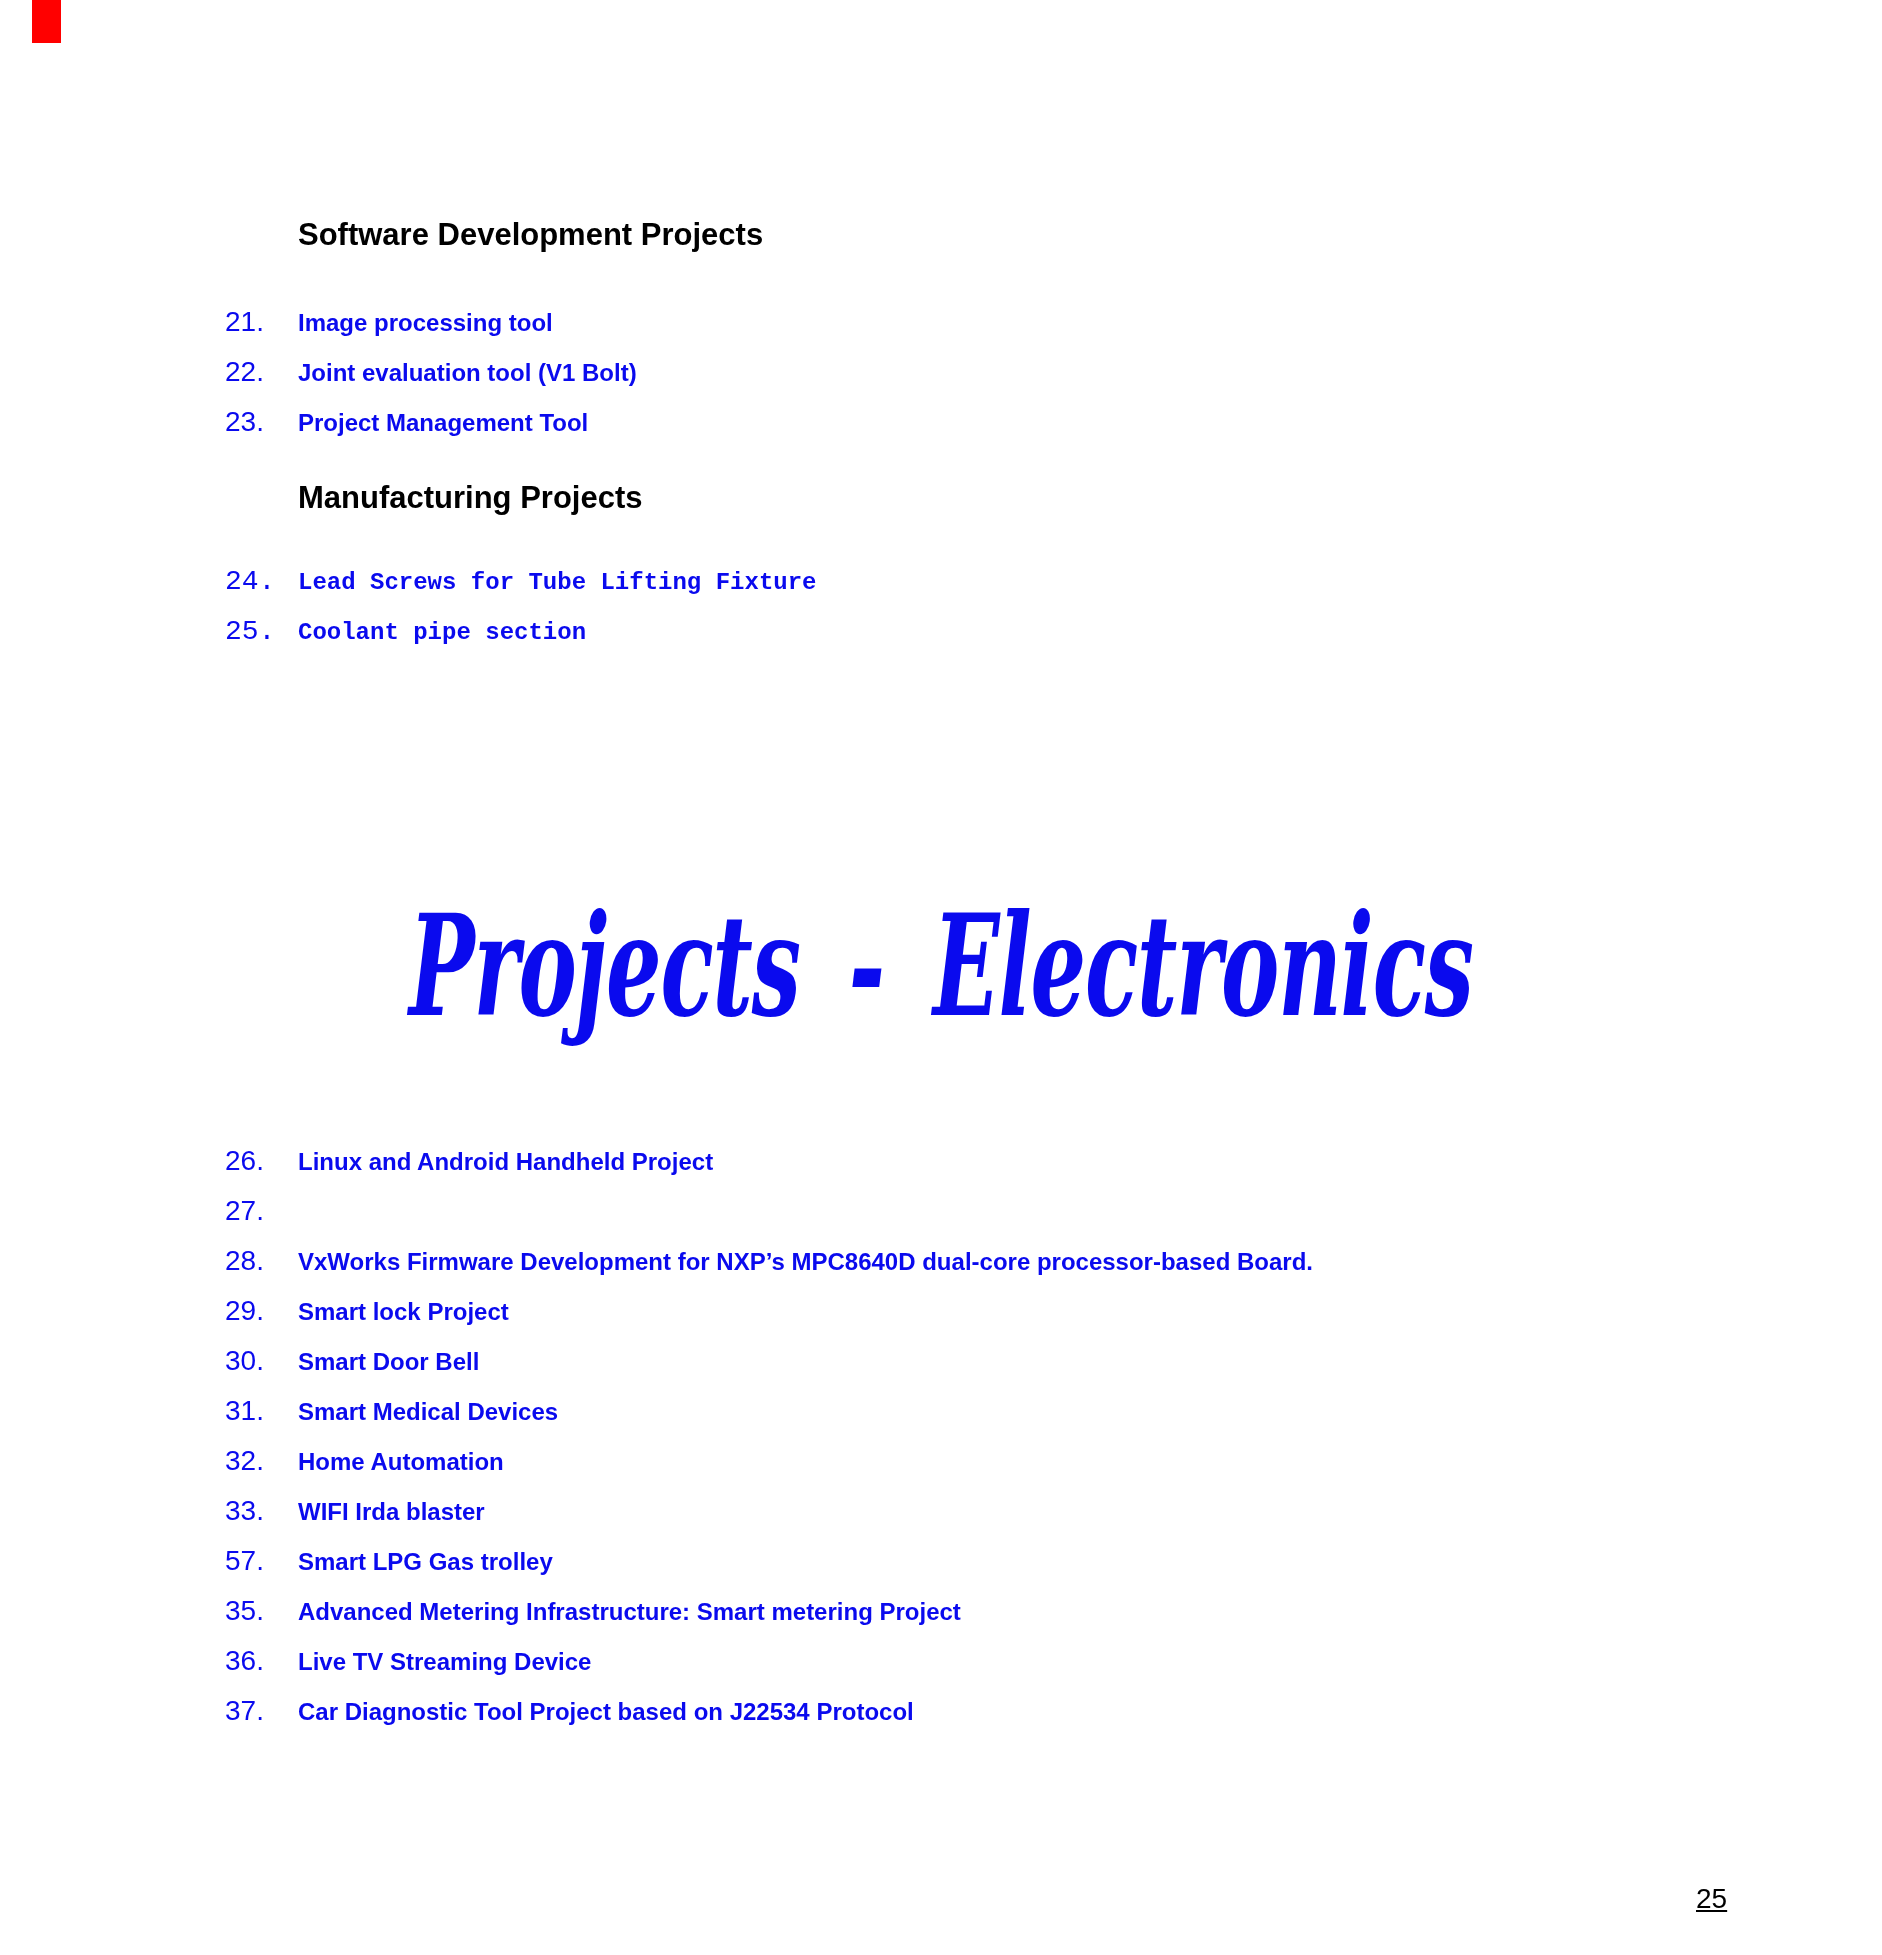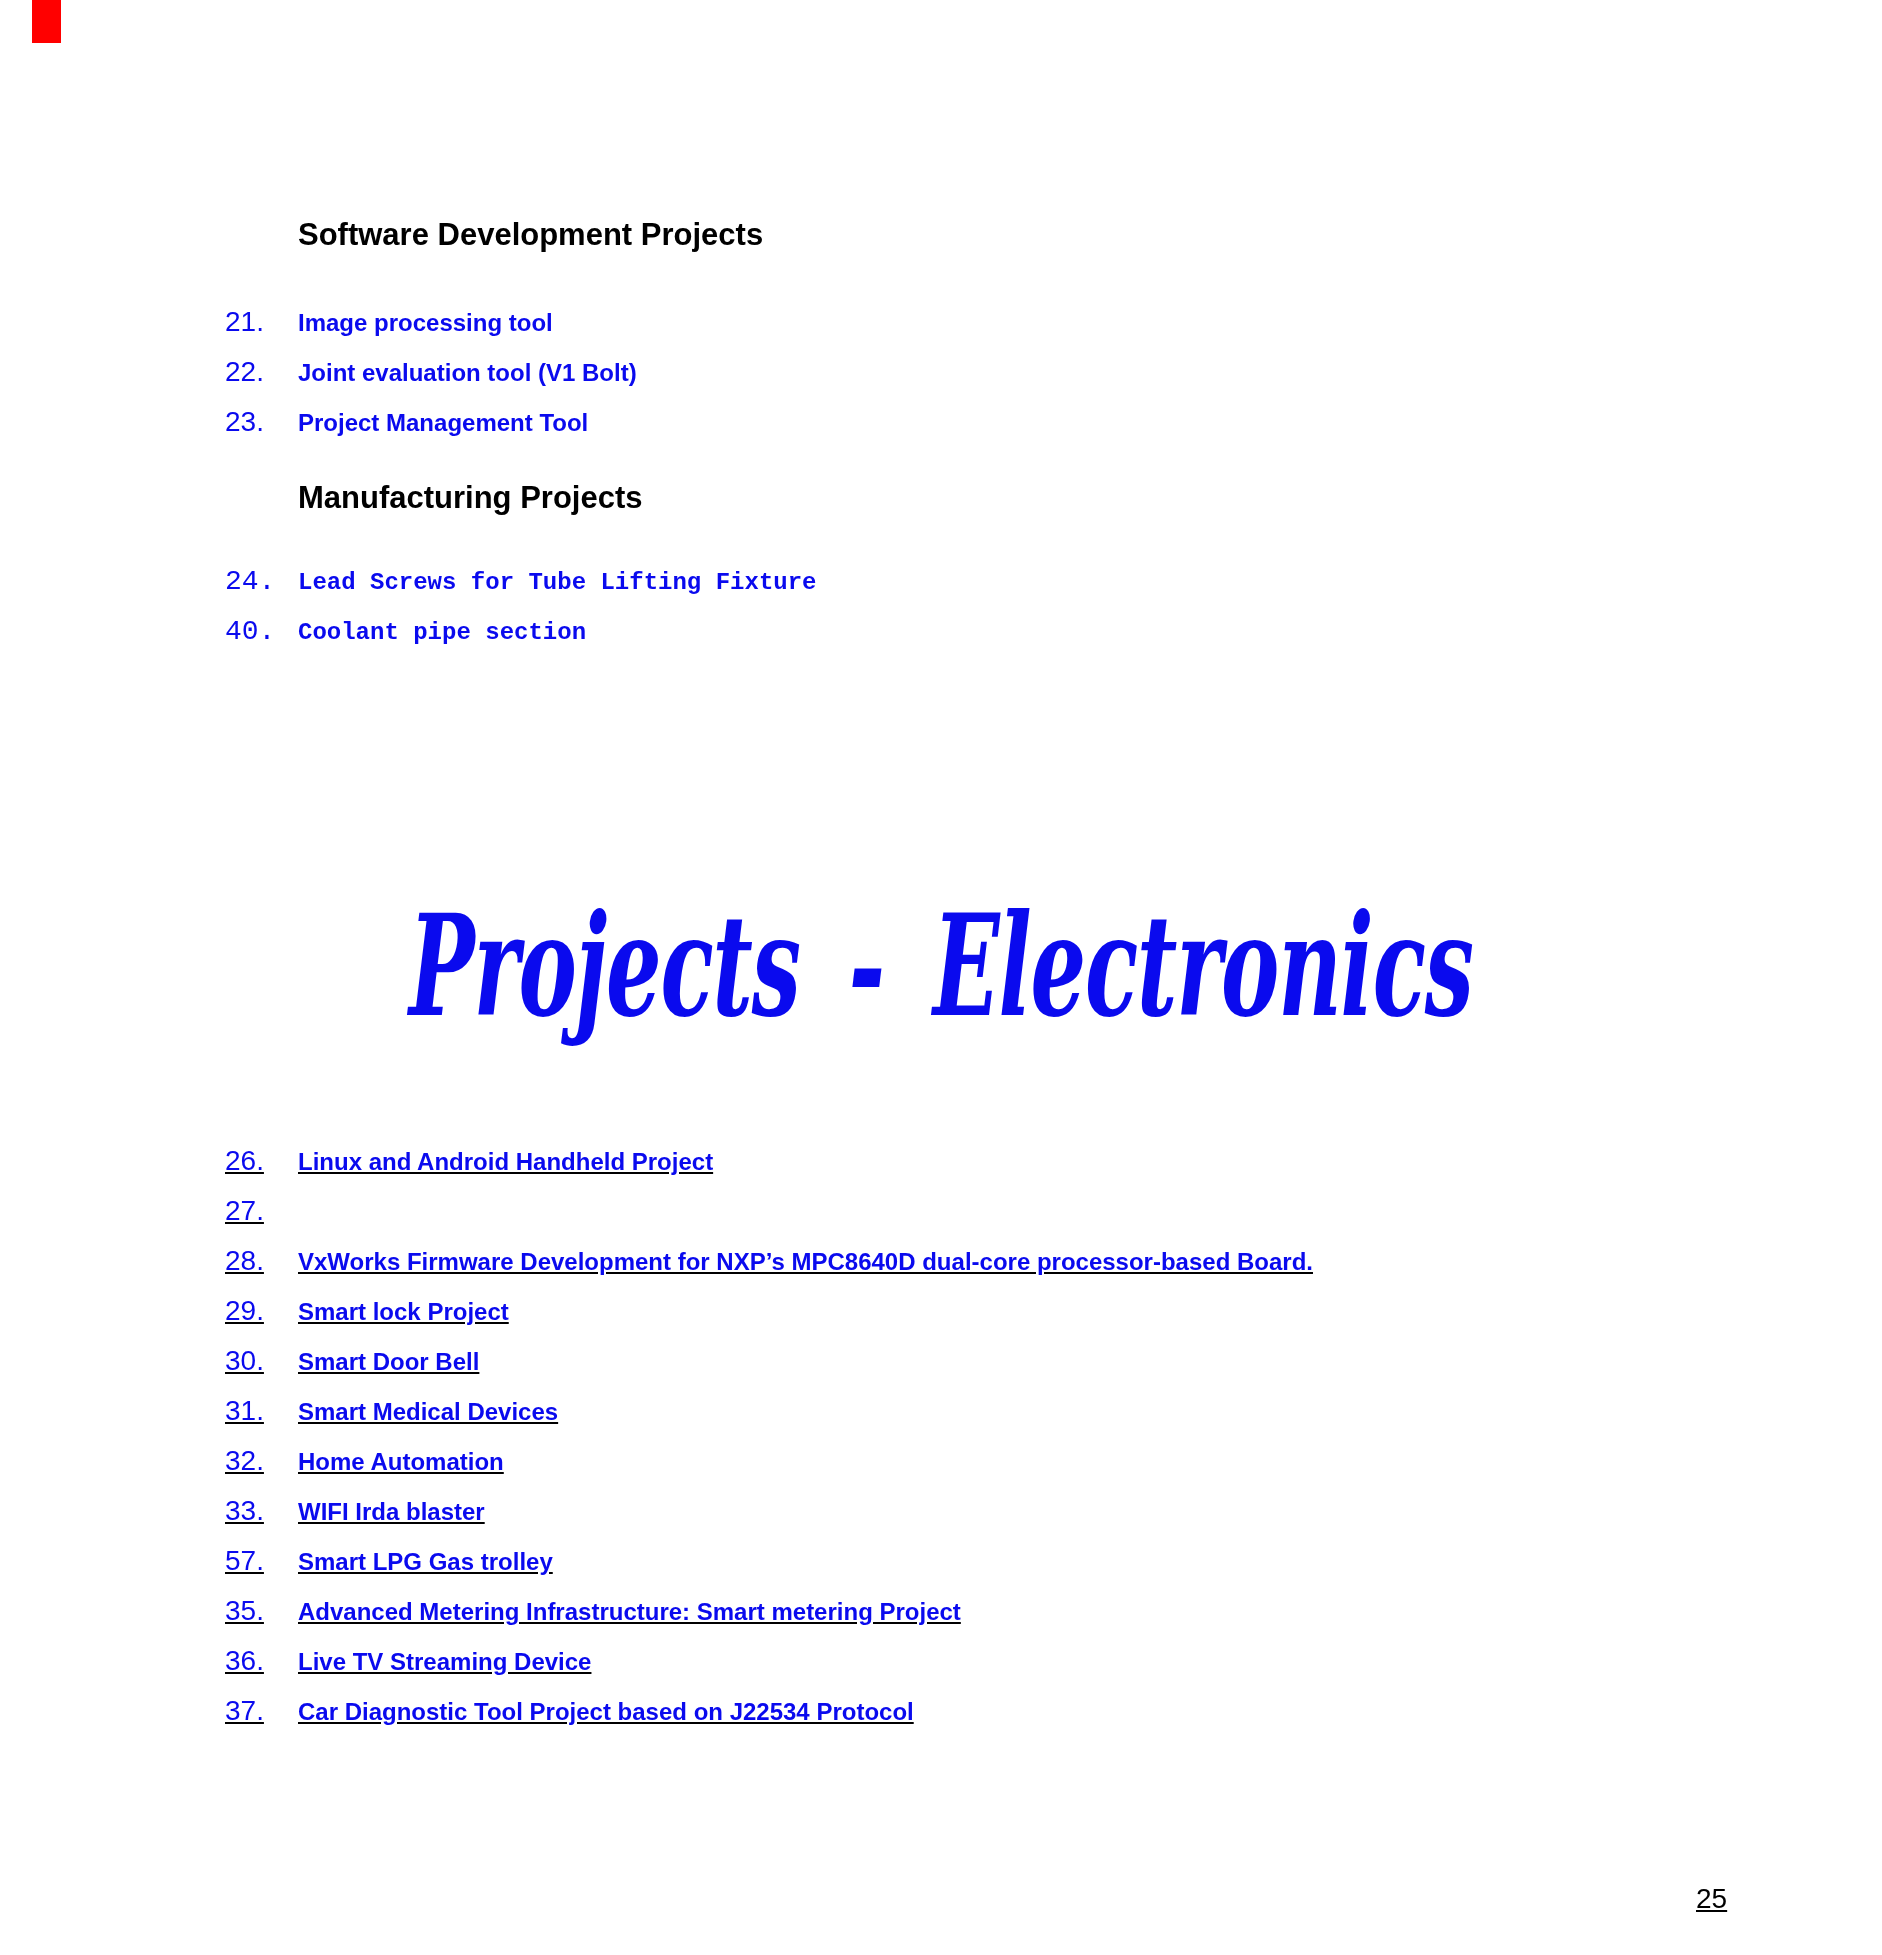--- a/index.html
+++ b/index.html
@@ -37,21 +37,21 @@
   #heading-software { top: 217px; }
   #heading-manufacturing { top: 480px; }
 
   .proj-list {
     position: absolute;
     left: 225px;
     width: 1611px;
   }
   #list-software { top: 297px; }
   #list-manufacturing { top: 557px; font-family: Liberation Mono, monospace; }
-  #list-electronics { top: 1136px; text-decoration: underline; }
+  #list-electronics { top: 1136px; }
 
   .row {
     display: flex;
     align-items: baseline;
     height: 50px;
     line-height: 50px;
     white-space: nowrap;
   }
   .row .num {
     flex: 0 0 73px;
@@ -121,21 +121,21 @@
 </div>
 
 <div class="heading" id="heading-manufacturing">Manufacturing Projects</div>
 
 <div class="proj-list" id="list-manufacturing">
   <div class="row">
     <span class="num">24.</span>
     <span class="txt">Lead Screws for Tube Lifting Fixture</span>
   </div>
   <div class="row">
-    <span class="num">40.</span>
+    <span class="num">25.</span>
     <span class="txt">Coolant pipe section</span>
   </div>
 </div>
 
 <div class="script-title-wrap">
   <span class="script-title">Projects - Electronics</span>
 </div>
 
 <div class="proj-list" id="list-electronics">
   <div class="row">

